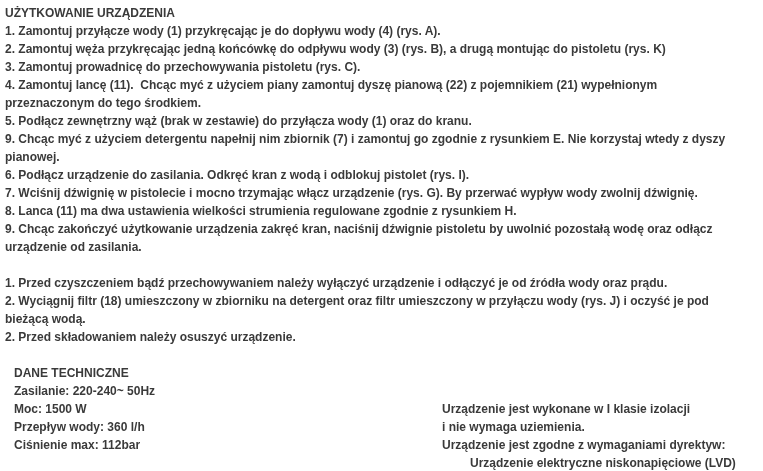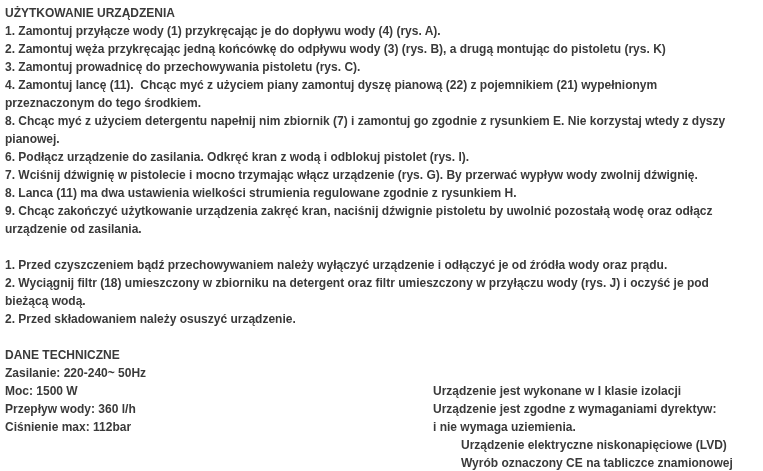--- a/index.html
+++ b/index.html
@@ -31,41 +31,43 @@
     .spacer {
       height: 18px;
     }
     .bottom {
       display: flex;
       align-items: flex-start;
     }
     .tech-col {
       width: 428px;
       flex: 0 0 428px;
+      margin-left: 9px;
     }
     .compliance-col {
       flex: 1 1 auto;
       margin-top: 36px;
     }
     .indent {
       padding-left: 28px;
     }
   </style>
 </head>
 <body>
 
 <div class="doc">
 
   <div class="section">
     <div class="heading">UŻYTKOWANIE URZĄDZENIA</div>
     <div class="line">1. Zamontuj przyłącze wody (1) przykręcając je do dopływu wody (4) (rys. A).</div>
     <div class="line">2. Zamontuj węża przykręcając jedną końcówkę do odpływu wody (3) (rys. B), a drugą montując do pistoletu (rys. K)</div>
     <div class="line">3. Zamontuj prowadnicę do przechowywania pistoletu (rys. C).</div>
     <div class="line">4. Zamontuj lancę (11).  Chcąc myć z użyciem piany zamontuj dyszę pianową (22) z pojemnikiem (21) wypełnionym przeznaczonym do tego środkiem.</div>
-    <div class="line">8. Chcąc myć z użyciem detergentu napełnij nim zbiornik (7) i zamontuj go zgodnie z rysunkiem E. Nie korzystaj wtedy z dyszy pianowej.</div>
+    <div class="line">5. Podłącz zewnętrzny wąż (brak w zestawie) do przyłącza wody (1) oraz do kranu.</div>
+    <div class="line">9. Chcąc myć z użyciem detergentu napełnij nim zbiornik (7) i zamontuj go zgodnie z rysunkiem E. Nie korzystaj wtedy z dyszy pianowej.</div>
     <div class="line">6. Podłącz urządzenie do zasilania. Odkręć kran z wodą i odblokuj pistolet (rys. I).</div>
     <div class="line">7. Wciśnij dźwignię w pistolecie i mocno trzymając włącz urządzenie (rys. G). By przerwać wypływ wody zwolnij dźwignię.</div>
     <div class="line">8. Lanca (11) ma dwa ustawienia wielkości strumienia regulowane zgodnie z rysunkiem H.</div>
     <div class="line">9. Chcąc zakończyć użytkowanie urządzenia zakręć kran, naciśnij dźwignie pistoletu by uwolnić pozostałą wodę oraz odłącz urządzenie od zasilania.</div>
   </div>
 
   <div class="spacer"></div>
 
   <div class="section">
     <div class="line">1. Przed czyszczeniem bądź przechowywaniem należy wyłączyć urządzenie i odłączyć je od źródła wody oraz prądu.</div>
@@ -78,20 +80,20 @@
   <div class="bottom">
     <div class="tech-col">
       <div class="heading">DANE TECHNICZNE</div>
       <div class="line">Zasilanie: 220-240~ 50Hz</div>
       <div class="line">Moc: 1500 W</div>
       <div class="line">Przepływ wody: 360 l/h</div>
       <div class="line">Ciśnienie max: 112bar</div>
     </div>
     <div class="compliance-col">
       <div class="line">Urządzenie jest wykonane w I klasie izolacji</div>
+      <div class="line">i nie wymaga uziemienia.</div>
       <div class="line">Urządzenie jest zgodne z wymaganiami dyrektyw:</div>
-      <div class="line">i nie wymaga uziemienia.</div>
       <div class="line indent">Urządzenie elektryczne niskonapięciowe (LVD)</div>
       <div class="line indent">Wyrób oznaczony CE na tabliczce znamionowej</div>
     </div>
   </div>
 
 </div>
 
 </body></html>

